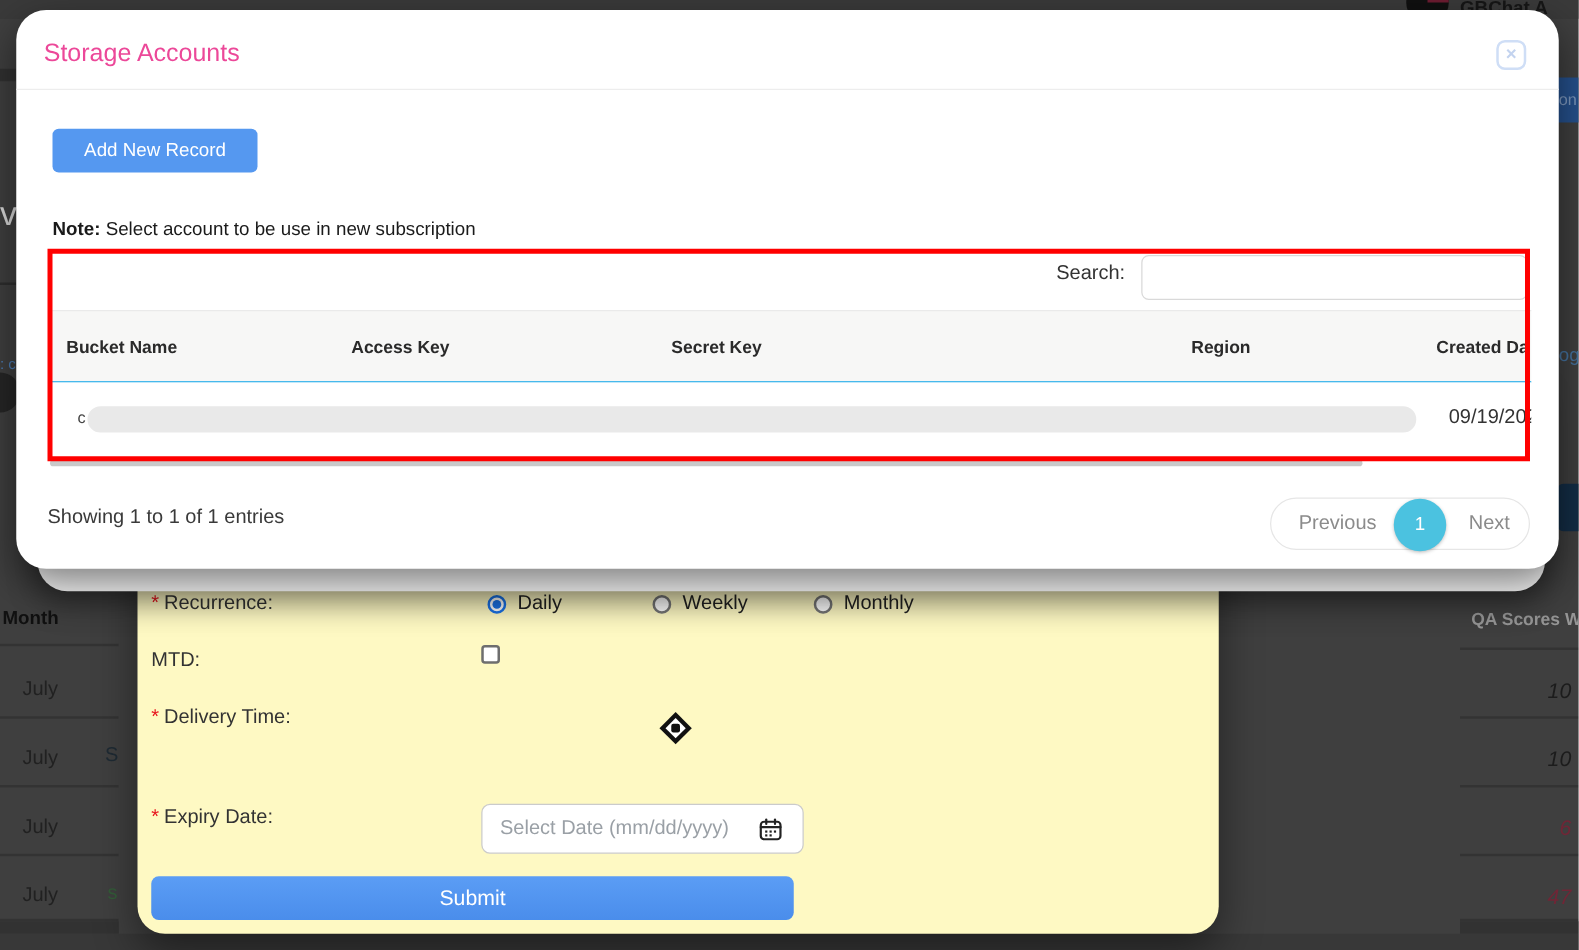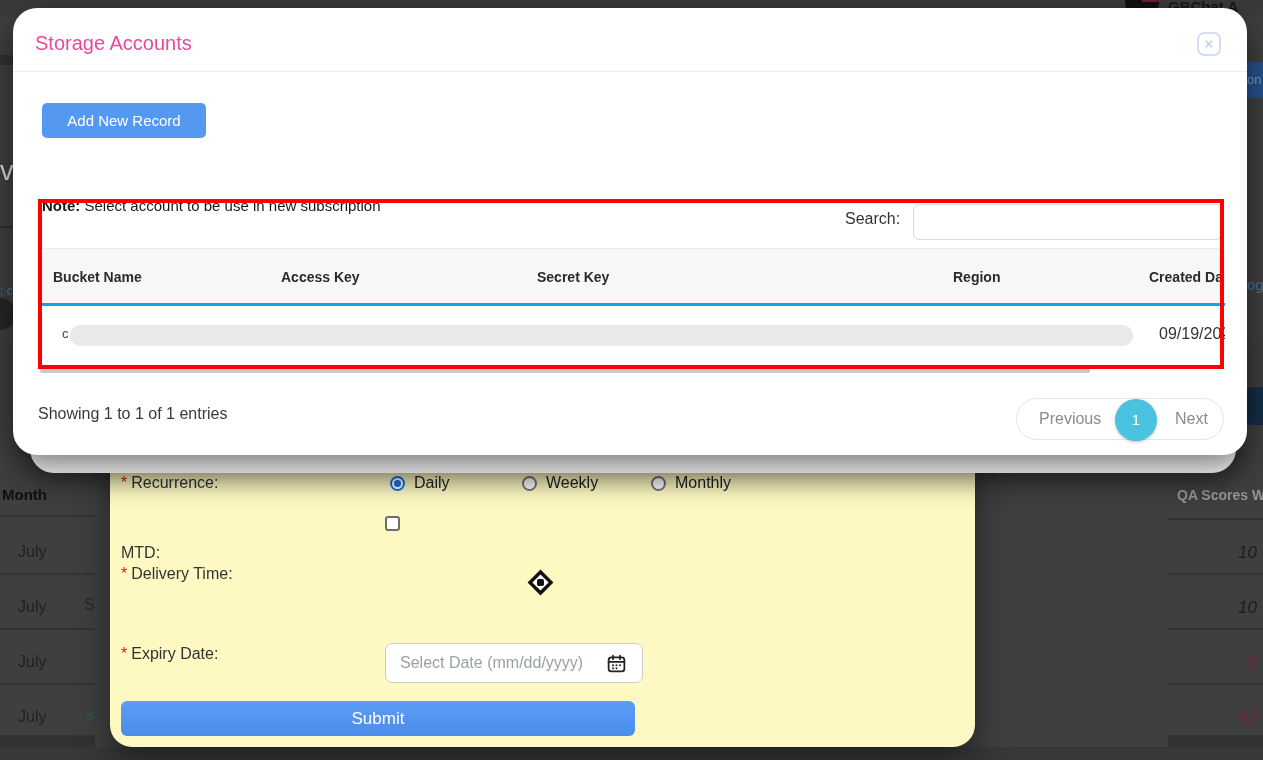--- a/index.html
+++ b/index.html
@@ -34,25 +34,25 @@
   
   .form-dialog { position:absolute; left:110px; top:330px; width:865px; height:417px; background:#fef9c3; border-radius:22px; box-shadow:0 14px 34px rgba(0,0,0,0.45); z-index:3; }
   .mid-layer { position:absolute; left:30px; top:300px; width:1206px; height:173px; background:#fbfbfb; border-radius:24px; box-shadow:0 10px 24px rgba(0,0,0,0.35); z-index:4; }
   .storage-modal { position:absolute; left:13px; top:8px; width:1234px; height:447px; background:#ffffff; border-radius:24px; box-shadow:0 12px 32px rgba(0,0,0,0.5); z-index:5; }
 
   
   .sm-title { position:absolute; left:22px; top:24px; font-size:20px; color:#ec4899; }
   .sm-close { position:absolute; right:26px; top:24px; width:24px; height:24px; border:2px solid #cfdef6; border-radius:7px; color:#c3d3ef; font-size:15px; font-weight:bold; line-height:20px; text-align:center; cursor:pointer; }
   .sm-divider { position:absolute; left:0; top:63px; width:1234px; height:1px; background:#ededed; }
   .sm-add-btn { position:absolute; left:29px; top:95px; width:164px; height:35px; background:#5598f0; border-radius:5px; color:#ffffff; font-size:15px; line-height:35px; text-align:center; cursor:pointer; }
-  .sm-note { position:absolute; left:29px; top:167px; font-size:15px; color:#1a1a1a;margin-top:22px; }
+  .sm-note { position:absolute; left:29px; top:167px; font-size:15px; color:#1a1a1a; }
   .sm-note .lbl { font-weight:bold; }
   .sm-search-label { position:absolute; left:832px; top:202px; font-size:16px; color:#333; }
   .sm-search-input { position:absolute; left:900px; top:196px; width:309px; height:36px; border:1px solid #d9d9d9; border-radius:6px; font-size:15px; padding:0 10px; color:#333; outline:none; }
-  .sm-header-row { position:absolute; left:26px; top:240px; width:1186px; height:58px; background:#f7f7f6; border-top:1px solid #eaeaea; border-bottom:3px solid #0ea5e9; overflow:hidden; }
+  .sm-header-row { position:absolute; left:26px; top:240px; width:1186px; height:58px; background:#f7f7f6; border-top:1px solid #eaeaea; border-bottom:1px solid #0ea5e9; overflow:hidden; }
   .sm-th { position:absolute; top:20px; font-size:14px; font-weight:bold; color:#2a2a2a; white-space:nowrap; }
   .sm-row { position:absolute; left:26px; top:298px; width:1186px; height:56px; background:#ffffff; cursor:pointer; overflow:hidden; }
   .sm-row-char { position:absolute; left:23px; top:20px; font-size:13px; color:#444; }
   .sm-row-pill { position:absolute; left:31px; top:19px; width:1063px; height:21px; background:#e9e9e9; border-radius:11px; }
   .sm-row-date { position:absolute; left:1120px; top:19px; font-size:16px; color:#333; white-space:nowrap; }
   .sm-scroll { position:absolute; left:27px; top:360px; width:1050px; height:5px; background:#c9c9c9; border-radius:3px; }
   .sm-summary { position:absolute; left:25px; top:397px; font-size:16px; color:#3a3a3a; }
   .sm-pager { position:absolute; left:1003px; top:390px; width:208px; height:42px; border:1px solid #e6e6e6; border-radius:21px; background:#fff; }
   .sm-prev { position:absolute; left:22px; top:11px; font-size:16px; color:#8b8b8b; cursor:pointer; }
   .sm-page-circle { position:absolute; left:98px; top:0; width:42px; height:42px; border-radius:50%; background:#4bc2e0; color:#fff; font-size:15px; line-height:42px; text-align:center; box-shadow:0 1px 3px rgba(0,0,0,0.25); cursor:pointer; }
@@ -136,21 +136,21 @@
     <div class="f-label" style="left:11px; top:144px;">
       <span class="req">*</span><span>Recurrence:</span>
     </div>
     <span class="radio sel" style="left:280px; top:146px;"></span>
     <span class="radio-label" style="left:304px; top:144px;">Daily</span>
     <span class="radio" style="left:412px; top:146px;"></span>
     <span class="radio-label" style="left:436px; top:144px;">Weekly</span>
     <span class="radio" style="left:541px; top:146px;"></span>
     <span class="radio-label" style="left:565px; top:144px;">Monthly</span>
 
-    <div class="f-label" style="left:11px; top:190px;margin-top:24px;">MTD:</div>
+    <div class="f-label" style="left:11px; top:190px;">MTD:</div>
     <span class="checkbox"></span>
 
     <div class="f-label" style="left:11px; top:235px;">
       <span class="req">*</span><span>Delivery Time:</span>
     </div>
     <span class="nav-icon">
       <svg width="27" height="27" viewBox="0 0 24 24">
         <path d="M12 0.5 L23.5 12 L12 23.5 L0.5 12 Z" fill="#111"></path>
         <path d="M12 4.8 L19.2 12 L12 19.2 L4.8 12 Z" fill="#fff"></path>
         <rect x="8.9" y="8.9" width="6.2" height="6.2" rx="1.6" fill="#111"></rect>

